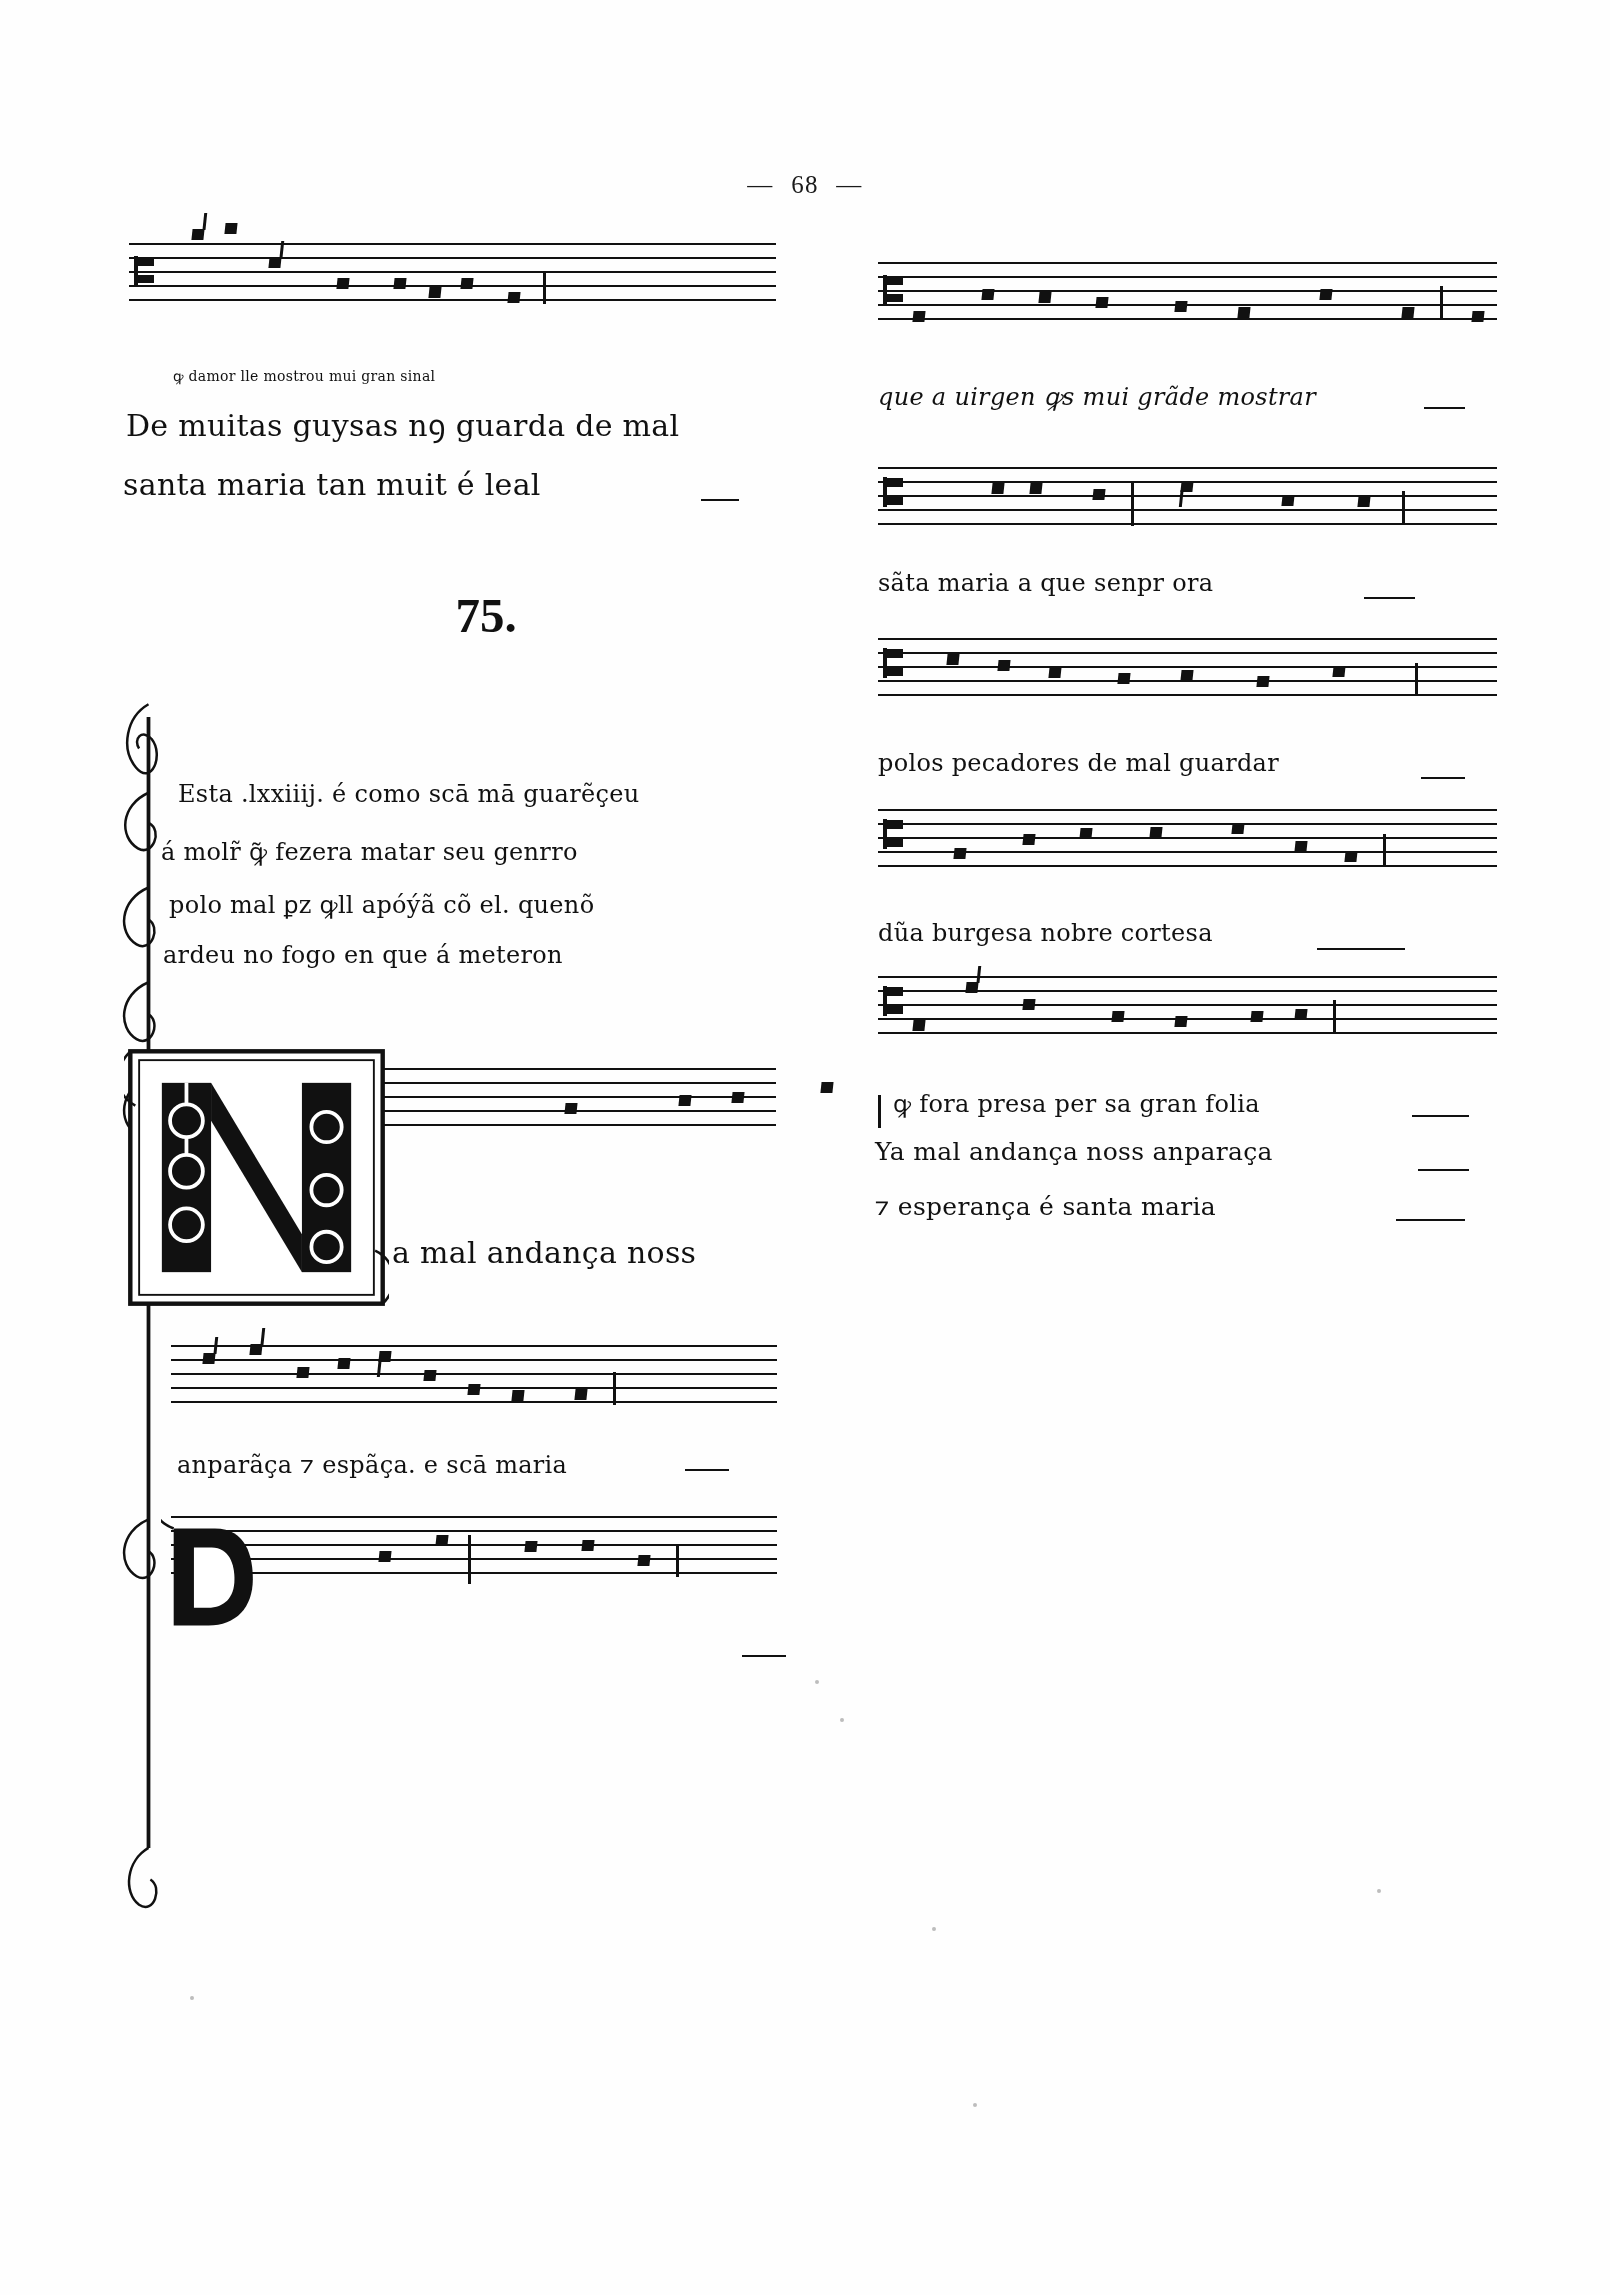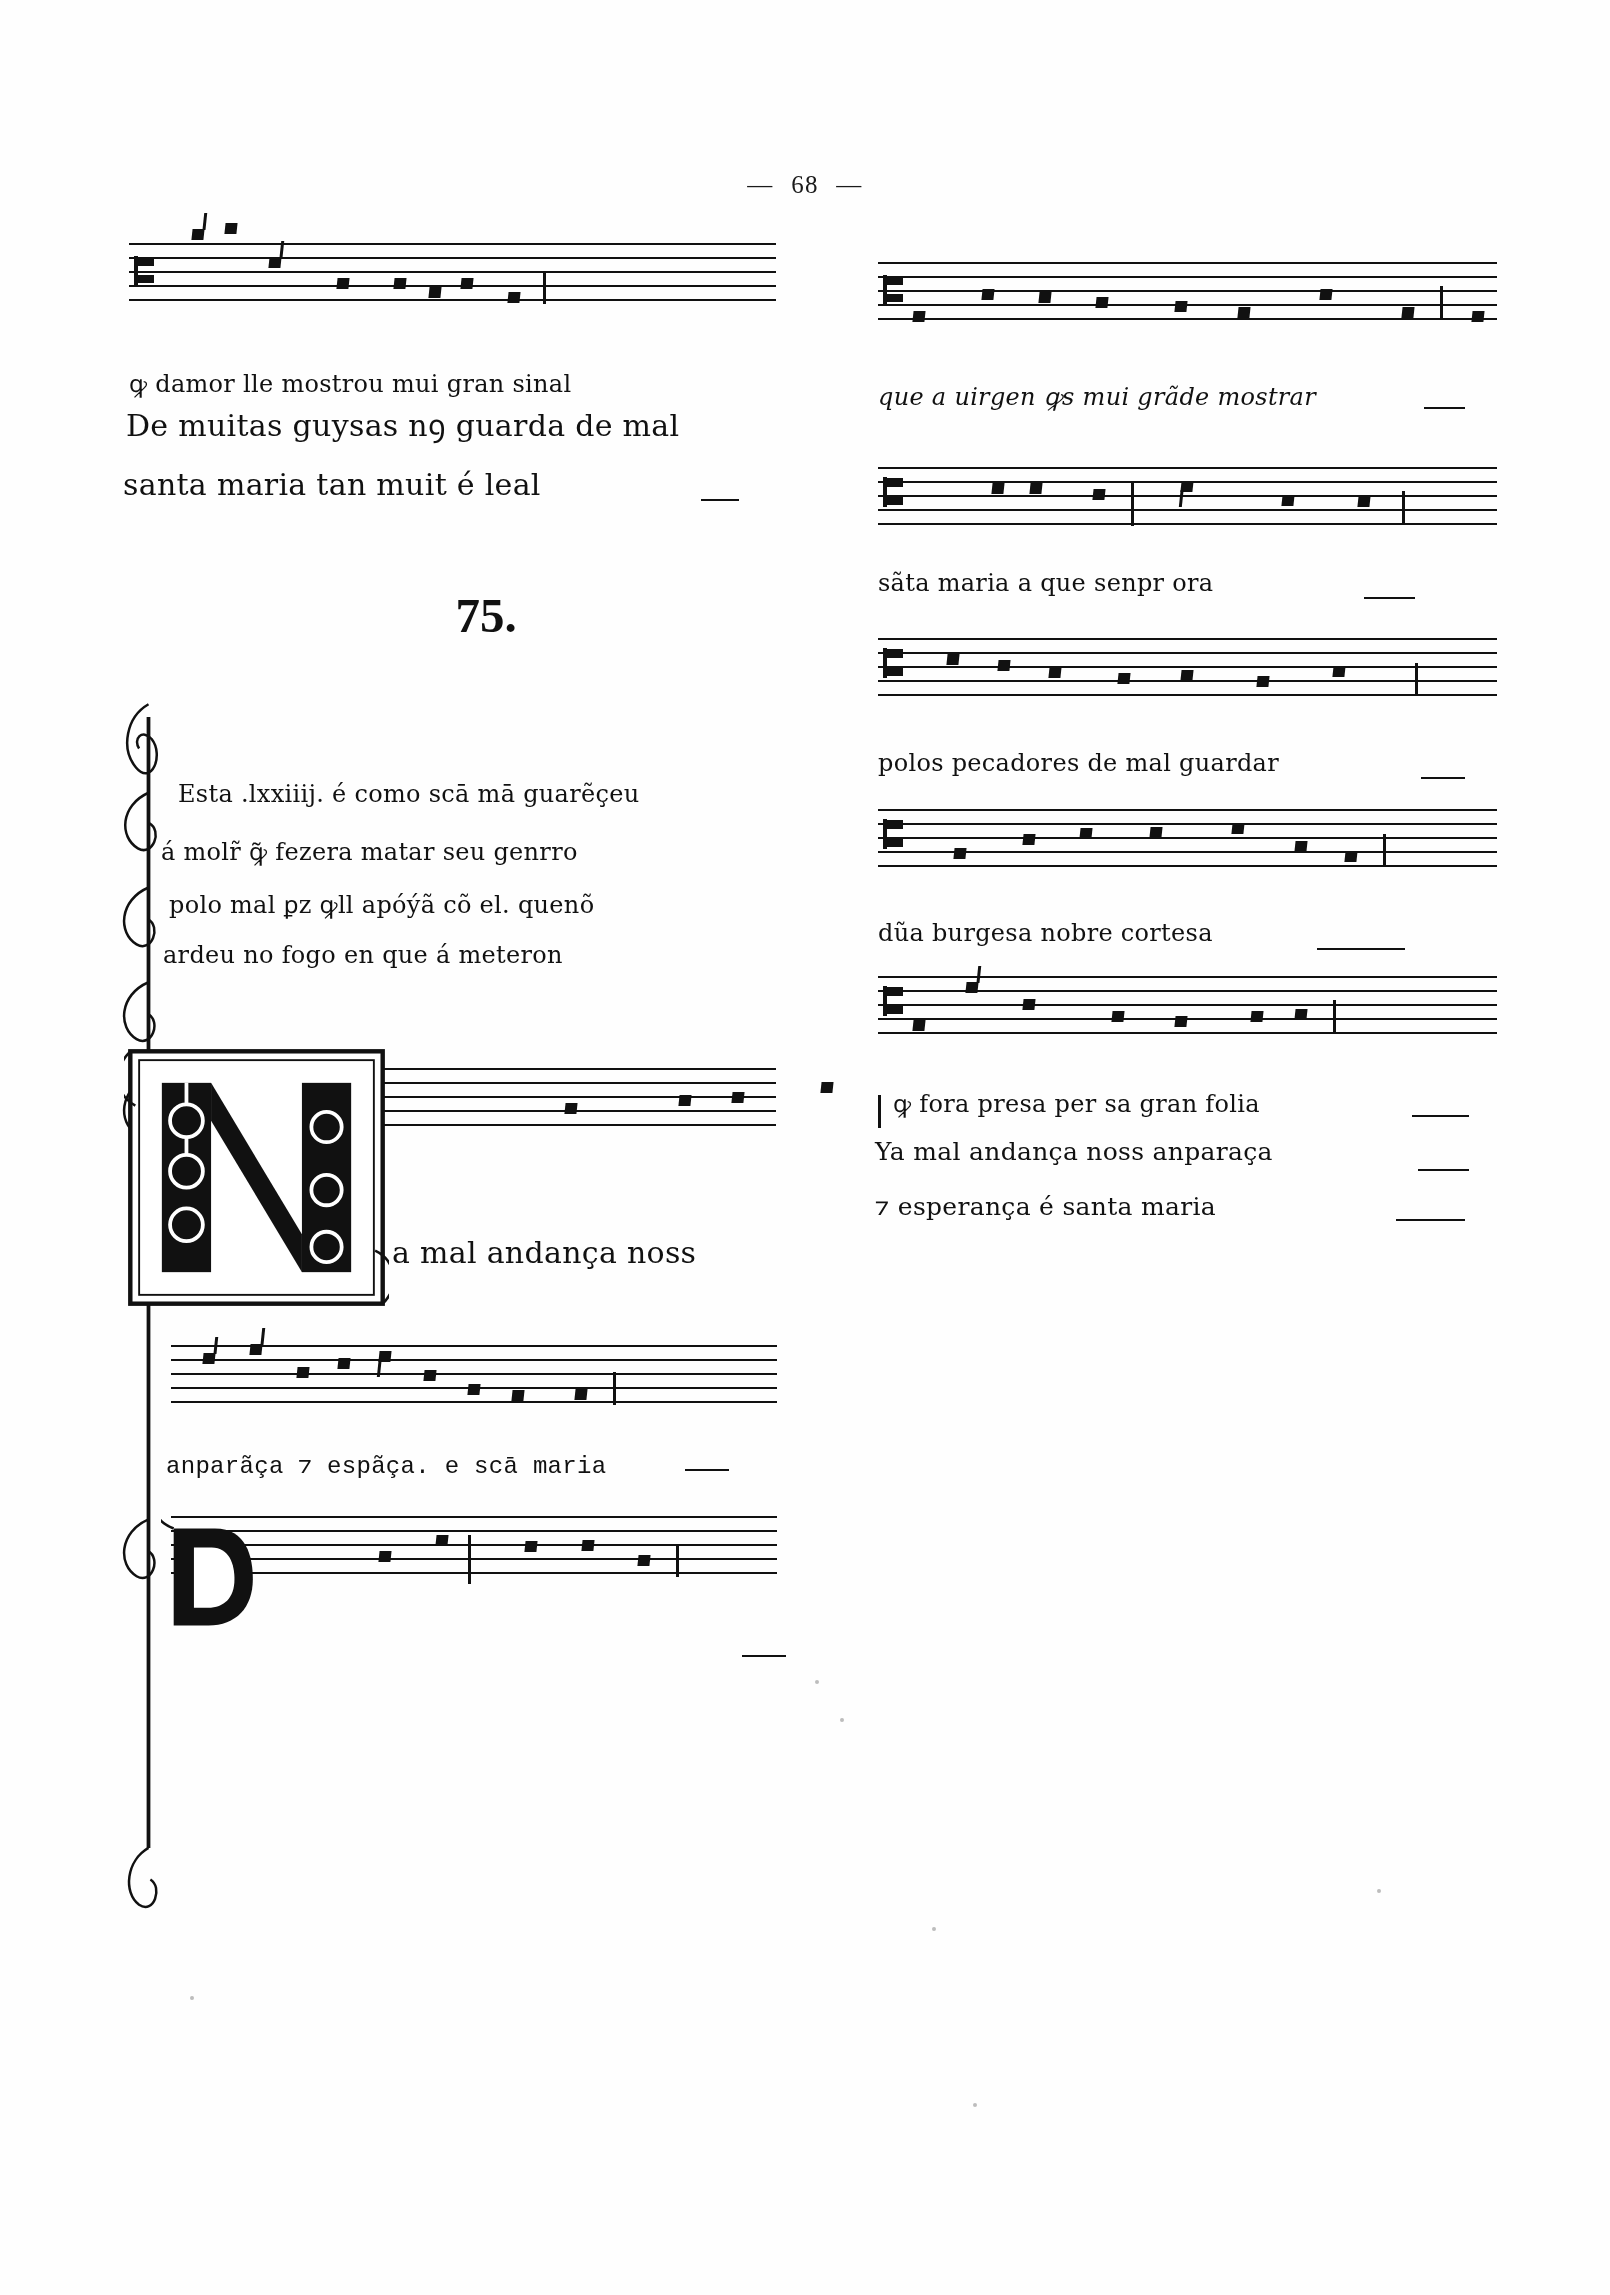--- a/index.html
+++ b/index.html
@@ -101,21 +101,21 @@
 
   
   .gothic {
     position: absolute;
     font-family: "DejaVu Serif", serif;
     color: #111;
     white-space: nowrap;
     font-size: 24px;
     letter-spacing: 0.3px;
   }
-  .gothic.small { font-size: 24px; }
+  .gothic.small { font-size: 14px; margin-left: 44px; }
   .gothic.big   { font-size: 30px; }
   .gothic.rubric{ font-size: 25px; }
 
   
   .cantiga-num {
     position: absolute;
     left: 404px;
     top: 587px;
     width: 164px;
     text-align: center;
@@ -265,21 +265,21 @@
     <div class="note" style="left:126px; top:21.5px;"></div>
     <div class="note" style="left:167px; top:12.6px;"></div>
     <div class="note stemdown" style="left:208px; top:6.3px;"></div>
     <div class="note" style="left:253px; top:25px;"></div>
     <div class="note" style="left:297px; top:39px;"></div>
     <div class="note" style="left:341px; top:45px;"></div>
     <div class="note" style="left:404px; top:44px;"></div>
     <div class="bar" style="left:442px; top:26.5px;"></div>
   </div>
 
-  <div class="gothic" style="left:166px; top:1447px;font-family:Liberation Mono, monospace;">anparãça ⁊ espãça. e scā maria</div>
+  <div class="gothic" style="left:177px; top:1447px;">anparãça ⁊ espãça. e scā maria</div>
   <div style="position:absolute; left:685px; top:1469px; width:44px; border-bottom:2.5px solid #111;"></div>
 
   <div class="stave" style="left:171px; top:1516px; width:606px; height:58px;">
     <div class="line"></div>
     <div class="line"></div>
     <div class="line"></div>
     <div class="line"></div>
     <div class="line"></div>
     <div class="note" style="left:208px; top:35px;"></div>
     <div class="note" style="left:265px; top:19px;"></div>

